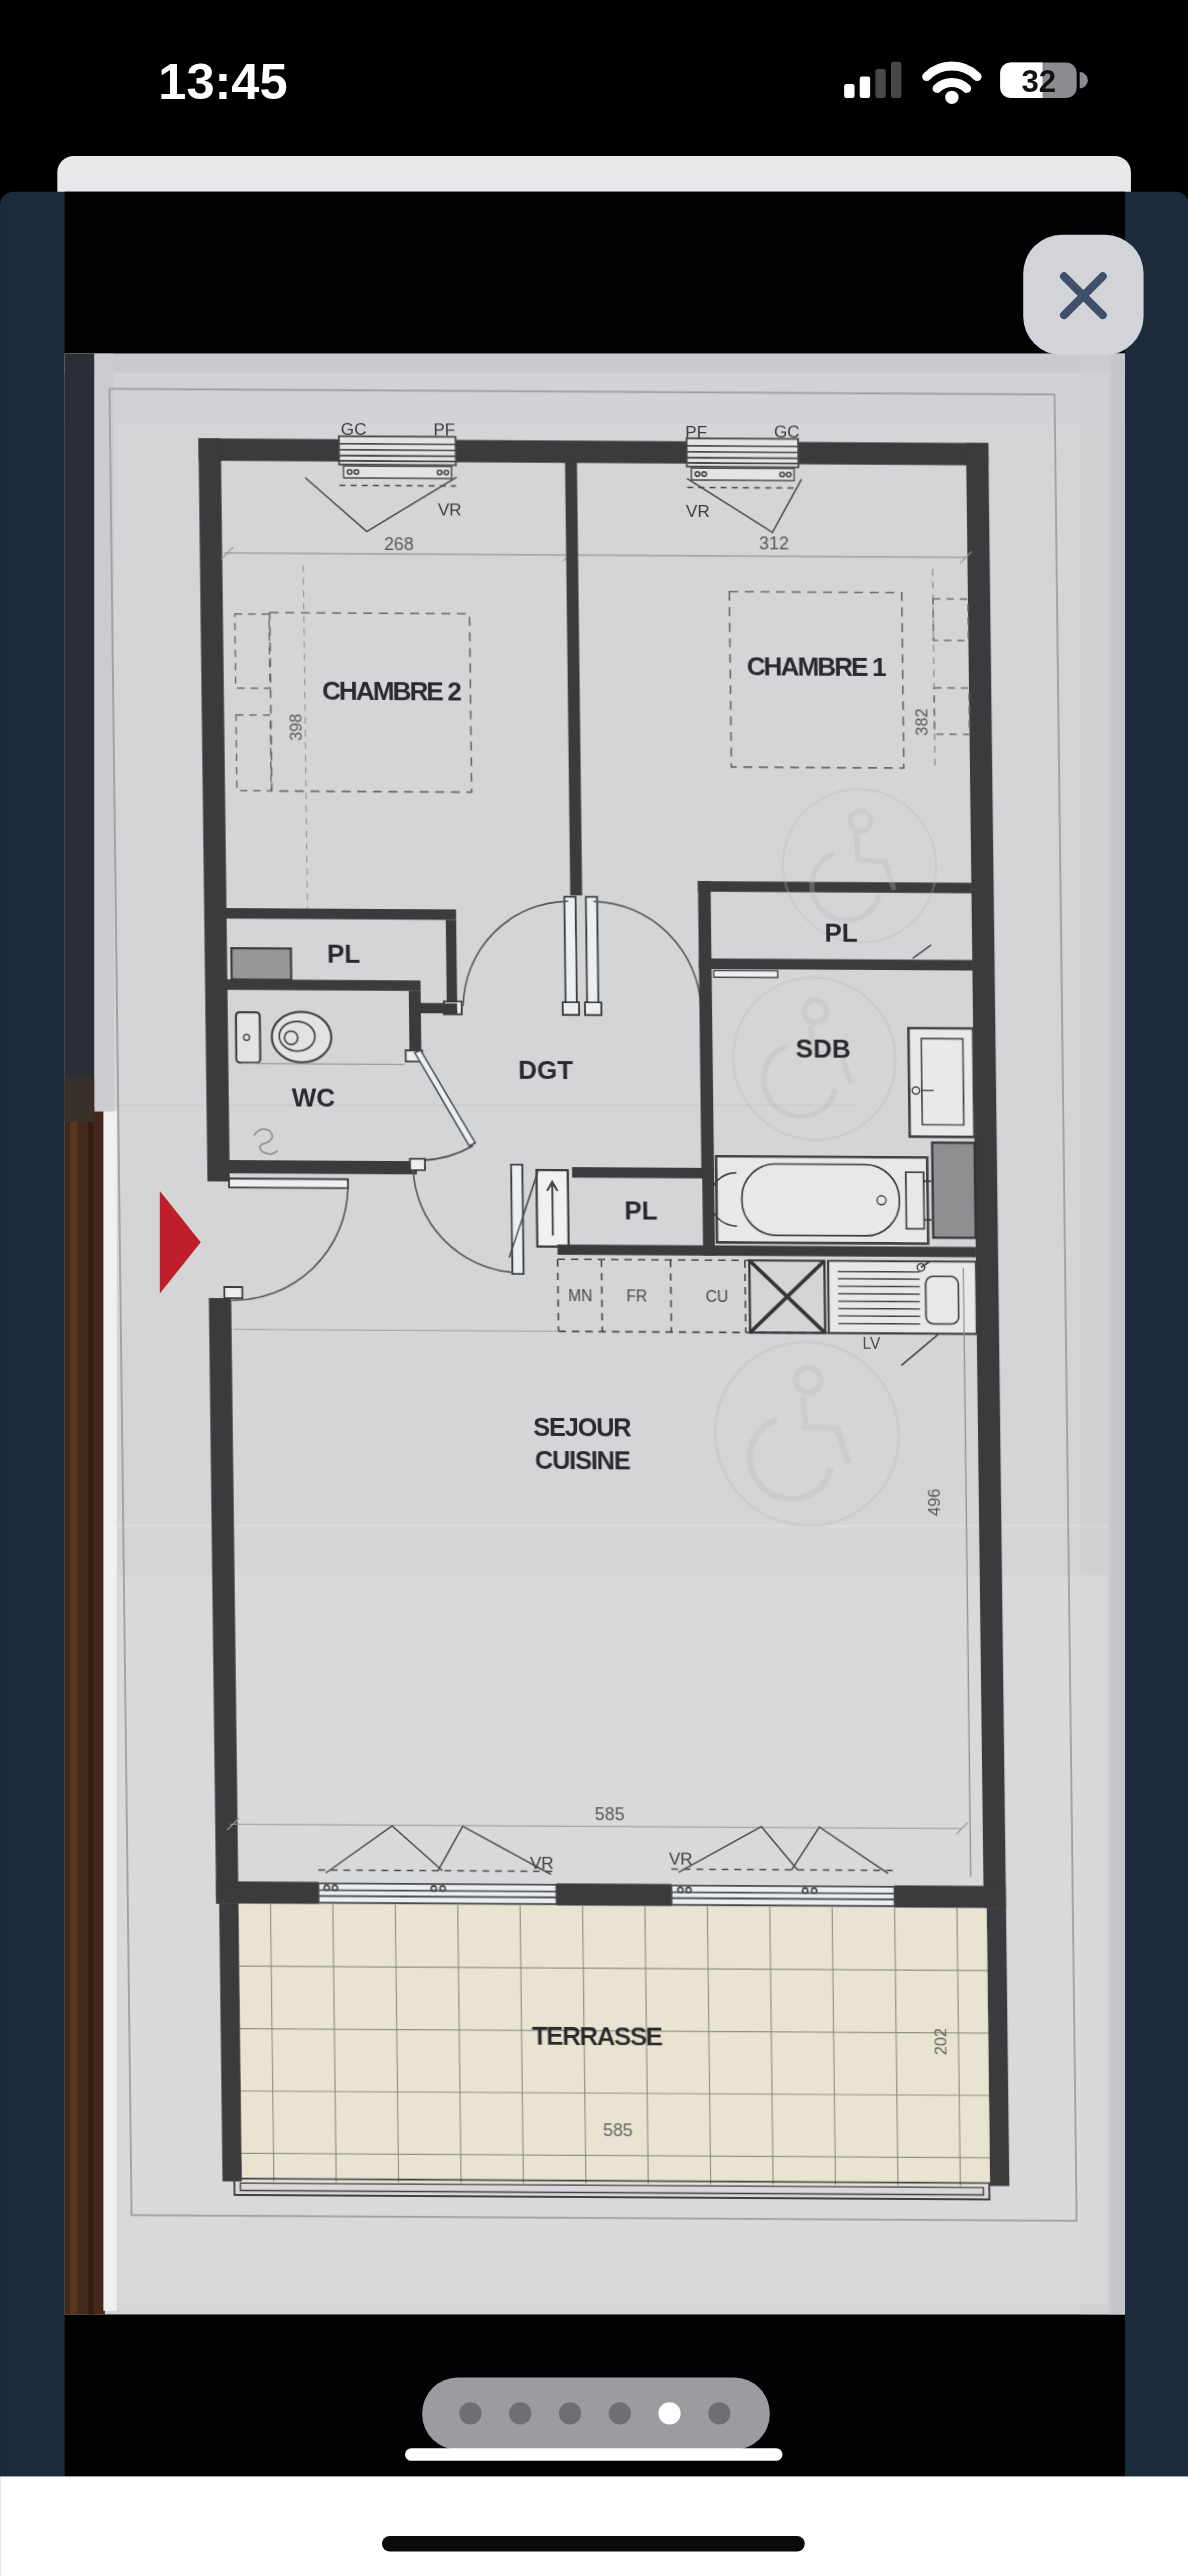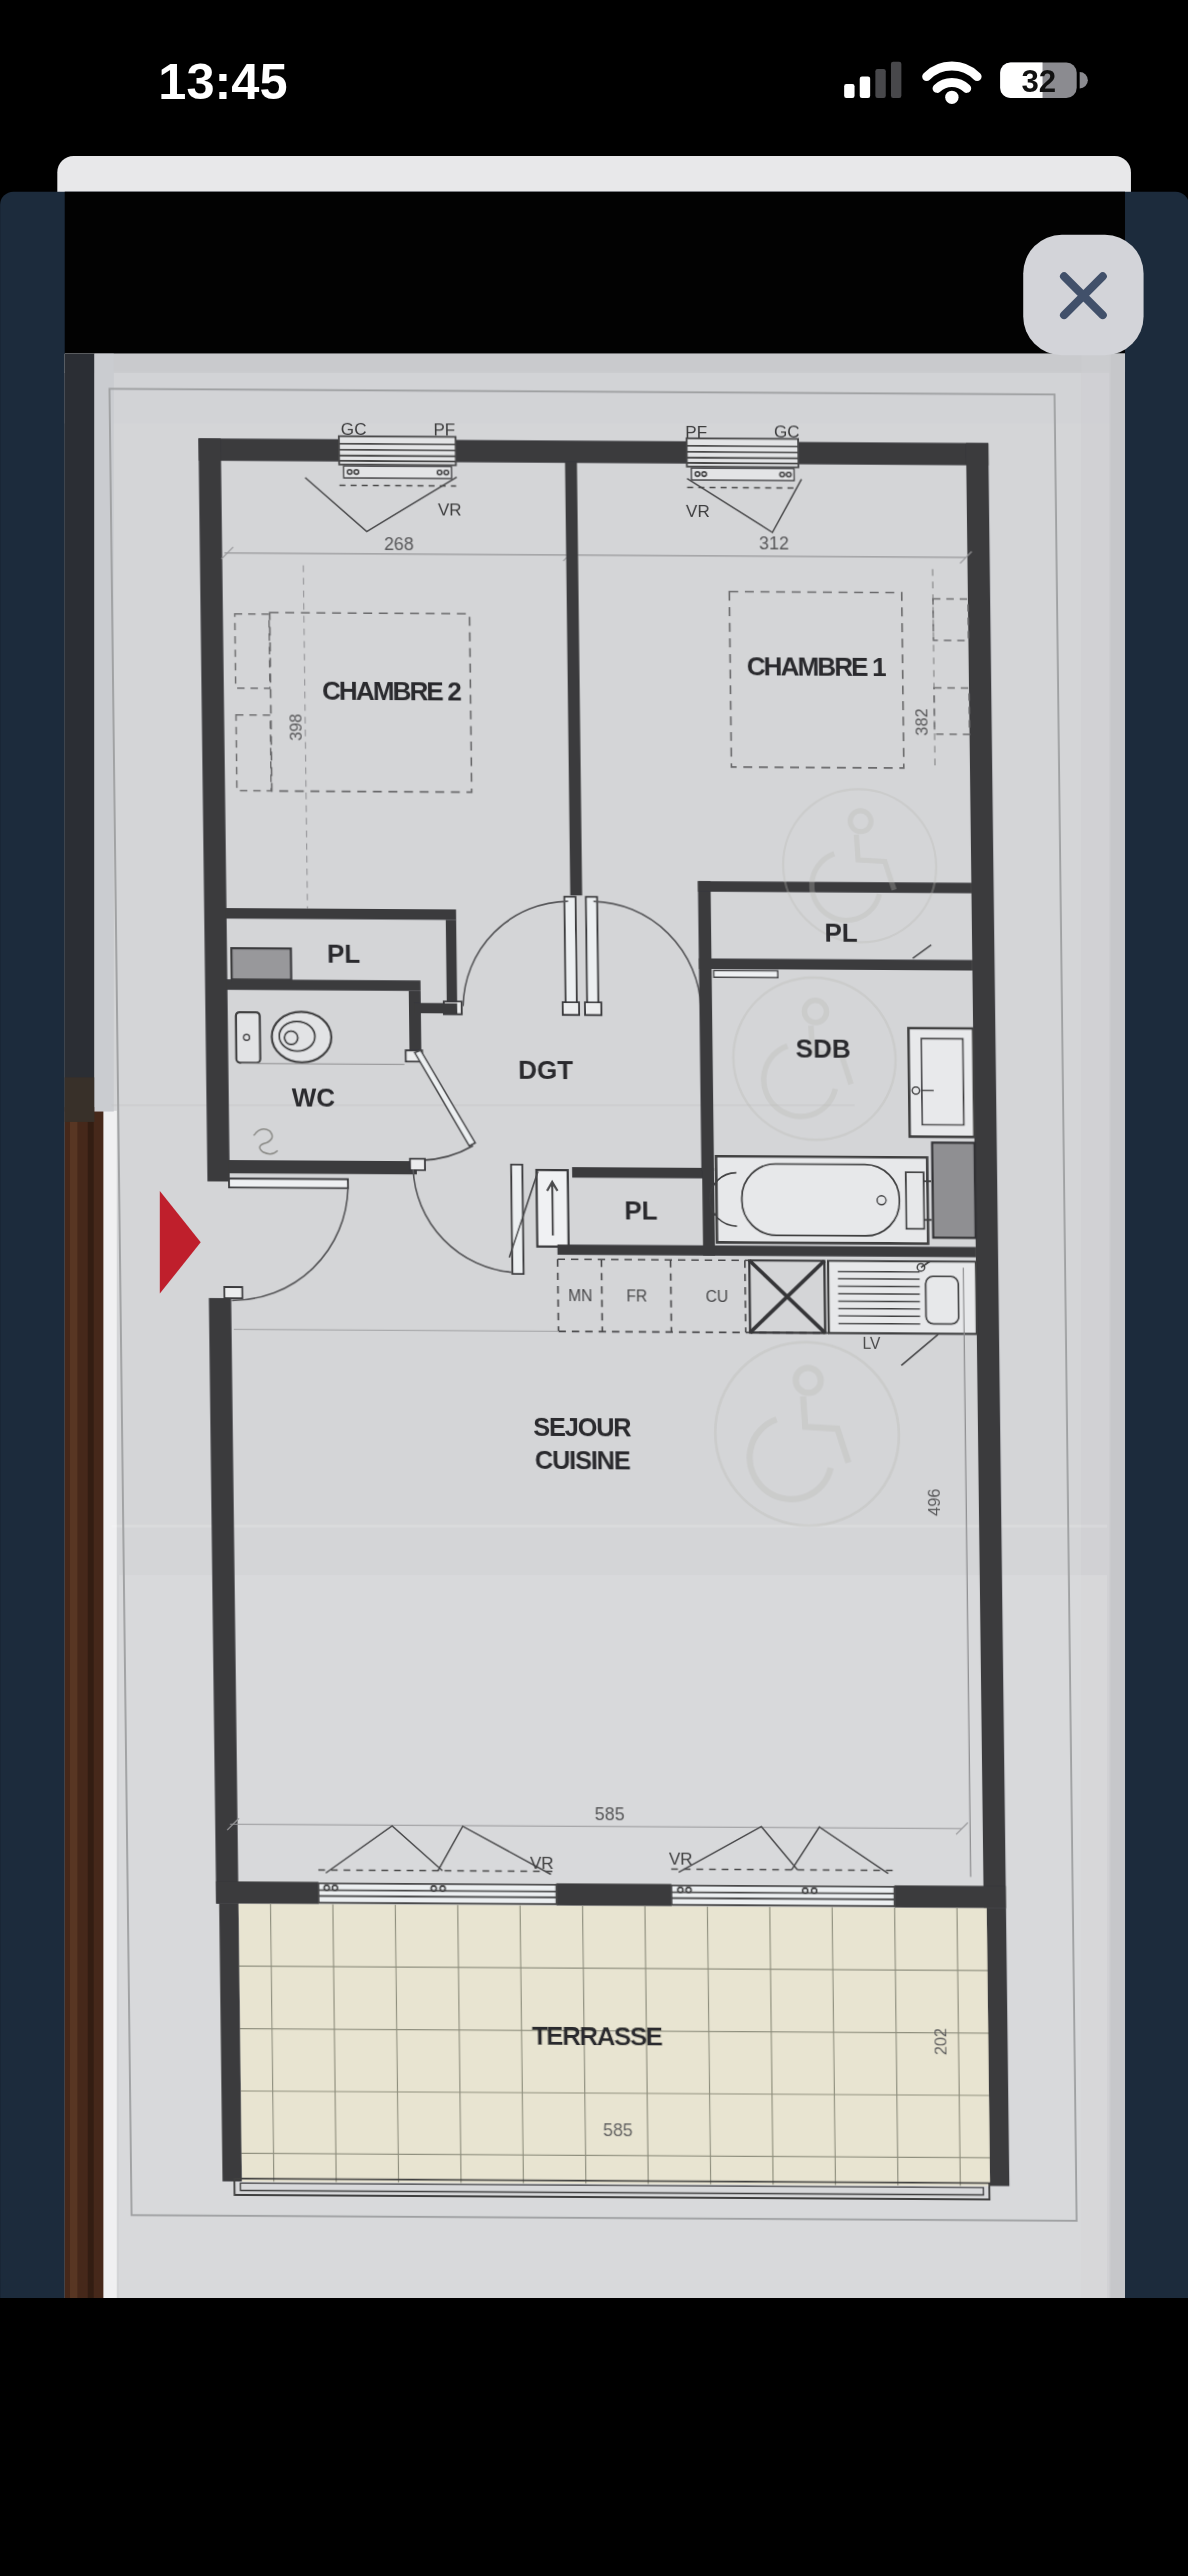--- a/index.html
+++ b/index.html
@@ -1,16 +1,16 @@
 <!DOCTYPE html>
 <html style="font-size:12px"><head>
 <meta charset="utf-8">
 <style>
   html,body{margin:0;padding:0;background:#000;}
-  #page{position:relative;width:1189px;height:2298px;overflow:hidden;background:#000;
+  #page{position:relative;width:1189px;height:2576px;overflow:hidden;background:#000;
         font-family:"Liberation Sans",sans-serif;}
   svg{display:block}
 </style>
 </head>
 <body>
 <div id="page">
 <svg width="1189" height="2576" viewBox="0 0 1600 3467" xmlns="http://www.w3.org/2000/svg">
 
 <rect x="0" y="0" width="1600" height="3467" fill="#000000"></rect>
 

